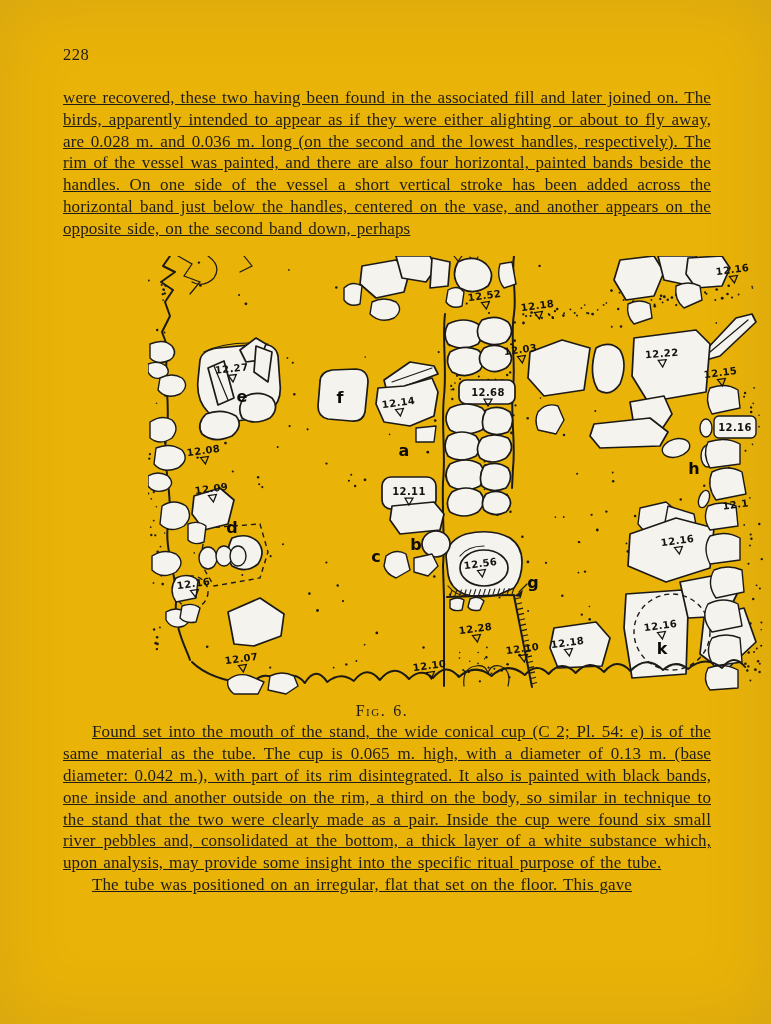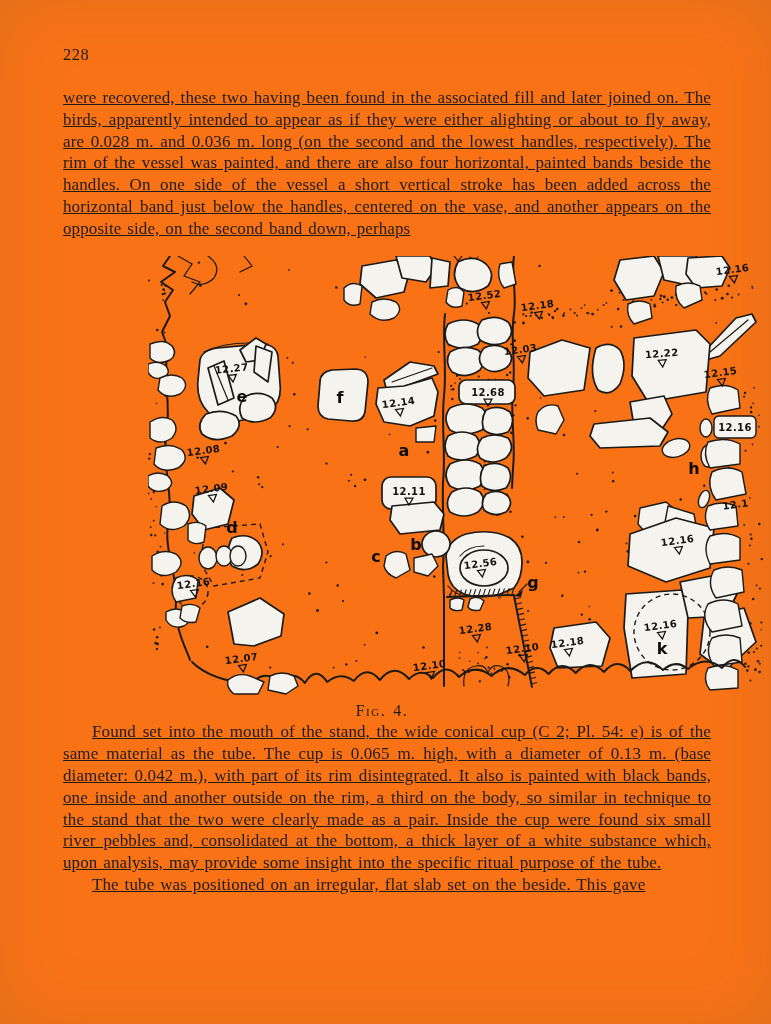--- a/index.html
+++ b/index.html
@@ -1,18 +1,18 @@
 <!DOCTYPE html>
 <html><head>
 <meta charset="utf-8">
 <style>
   html,body{margin:0;padding:0;background:#d8d6d1;}
   .page{
     position:relative;width:771px;height:1024px;margin:0 auto;
-    background:#f97316;overflow:hidden;color:#201d19;
+    background:#eab308;overflow:hidden;color:#201d19;
     box-shadow:inset 0 0 70px rgba(90,85,75,.14);
     font-family:"Liberation Serif","DejaVu Serif",serif;
   }
   .pagehead{
     margin:0 61px;padding-top:45px;position:relative;height:21px;
     font-size:16.5px;
   }
   .pagenum{position:absolute;left:2px;top:45px;letter-spacing:.5px;}
   .runhead{display:block;text-align:center;letter-spacing:2.5px;word-spacing:4px;}
   .bodytext{
@@ -814,19 +814,19 @@
               <text class="ltr" x="256" y="200" text-anchor="middle">a</text>
               <text class="ltr" x="268" y="294" text-anchor="middle">b</text>
               <text class="ltr" x="228" y="306" text-anchor="middle">c</text>
               <text class="ltr" x="84" y="277" text-anchor="middle">d</text>
               <text class="ltr" x="385" y="332" text-anchor="middle">g</text>
               <text class="ltr" x="546" y="218" text-anchor="middle">h</text>
               <text class="ltr" x="514" y="398" text-anchor="middle">k</text>
             </g>
         </svg>
       </div>
-      <figcaption>Fig. 4.</figcaption>
+      <figcaption>Fig. 6.</figcaption>
     </figure>
 
     <p class="para indent">Found set into the mouth of the stand, the wide conical cup (C 2; Pl. 54: e) is of the same material as the tube. The cup is 0.065 m. high, with a diameter of 0.13 m. (base diameter: 0.042 m.), with part of its rim disintegrated. It also is painted with black bands, one inside and another outside on the rim, a third on the body, so similar in technique to the stand that the two were clearly made as a pair. Inside the cup were found six small river pebbles and, consolidated at the bottom, a thick layer of a white substance which, upon analysis, may provide some insight into the specific ritual purpose of the tube.</p>
-    <p class="para indent">The tube was positioned on an irregular, flat slab set on the beside. This gave</p>
+    <p class="para indent">The tube was positioned on an irregular, flat that set on the floor. This gave</p>
   </div>
 </div>
 
 </body></html>

